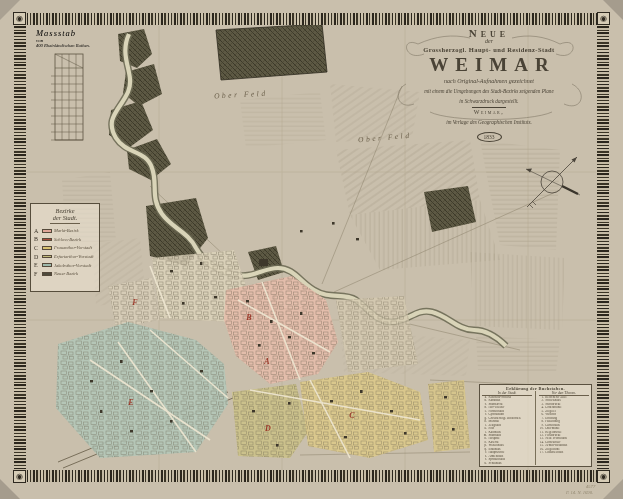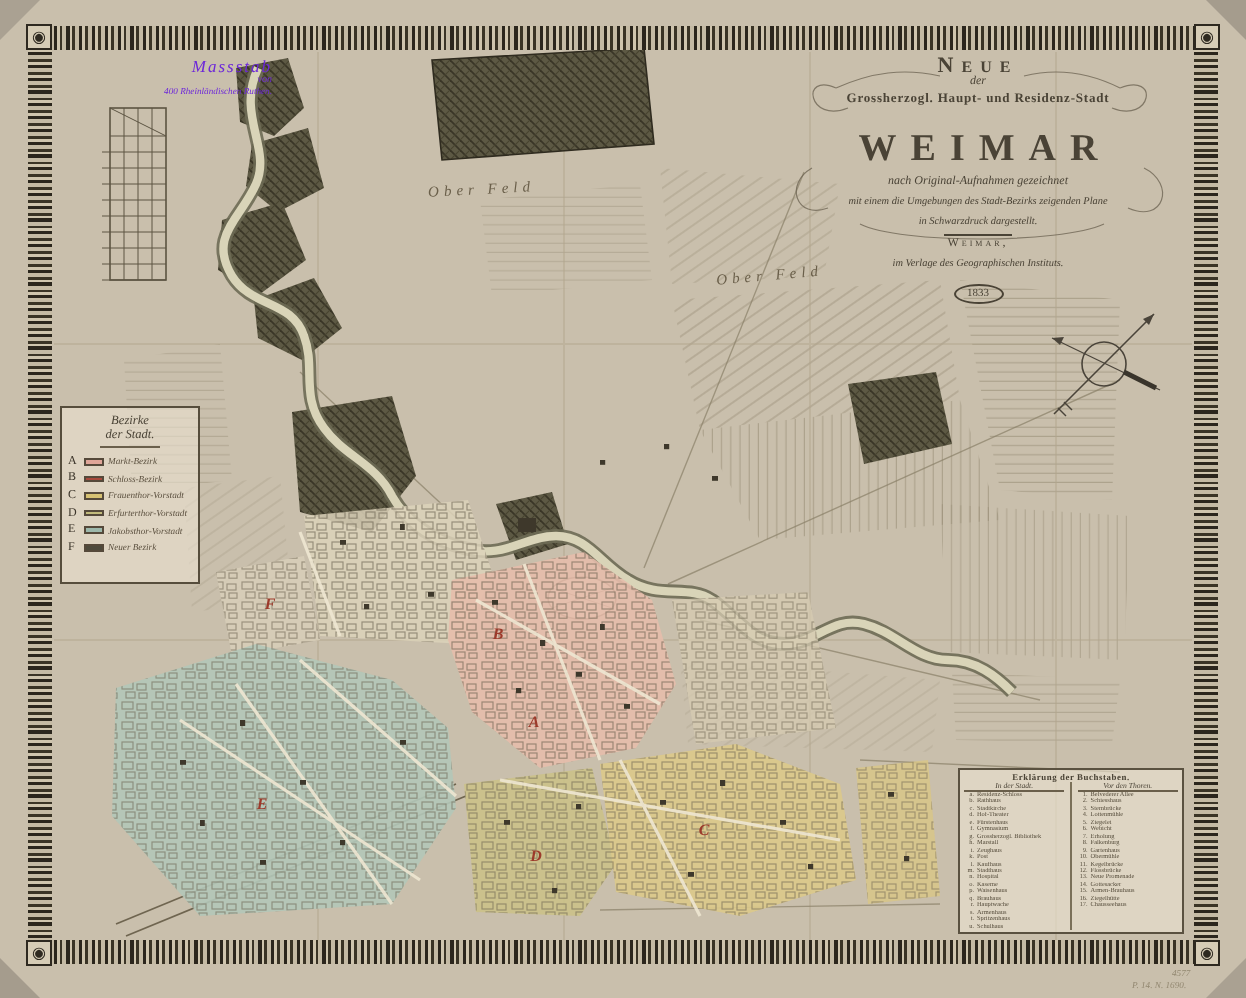--- a/index.html
+++ b/index.html
@@ -11,29 +11,29 @@
   .band{position:absolute;background:repeating-linear-gradient(90deg,#2b261d 0 1.6px,#cfc5ae 1.6px 3px,#3a3426 3px 4.4px,#c4baa4 4.4px 6.4px);}
   .band.v{background:repeating-linear-gradient(0deg,#2b261d 0 1.6px,#cfc5ae 1.6px 3px,#3a3426 3px 4.4px,#c4baa4 4.4px 6.4px);}
   .corner-sq{position:absolute;width:13px;height:13px;background:#d6ccb6;border:1.2px solid #2e2920;
              display:flex;align-items:center;justify-content:center;font-size:8px;color:#2e2920;line-height:1;}
   .cut{position:absolute;width:0;height:0;}
   
   .cartouche{position:absolute;left:388px;top:27px;width:202px;text-align:center;color:#4a4336;}
   .c-plan{font-size:11px;letter-spacing:4px;font-variant:small-caps;font-weight:bold;}
   .c-der{font-size:6px;font-style:italic;margin-top:-1px;}
   .c-sub{font-size:6.5px;font-weight:bold;letter-spacing:.4px;margin-top:2px;}
-  .c-weimar{font-size:19px;font-weight:bold;letter-spacing:7px;margin-top:11px;text-indent:7px;}
+  .c-weimar{font-size:19px;font-weight:bold;letter-spacing:7px;margin-top:1px;text-indent:7px;}
   .c-it{font-size:6px;font-style:italic;margin-top:2px;}
   .c-it2{font-size:5.2px;font-style:italic;margin-top:4px;}
   .c-rule{width:34px;height:1px;background:#4a4336;margin:3px auto 1px auto;}
   .c-city{font-size:6px;font-variant:small-caps;letter-spacing:1.5px;}
   .c-year{display:inline-block;font-size:5.5px;border:0.8px solid #4a4336;border-radius:50%;
           padding:1px 6px;margin-top:3px;}
   
-  .scale{position:absolute;left:36px;top:28px;width:100px;text-align:right;color:#6d28d9;}
+  .scale{position:absolute;left:36px;top:28px;width:100px;text-align:left;color:#000000;}
   .s-title{font-size:8.5px;font-style:italic;letter-spacing:1px;}
   .s-von{font-size:5px;font-style:italic;}
   .s-unit{font-size:4.6px;font-style:italic;}
   
   .legend{position:absolute;left:30px;top:203px;width:70px;height:89px;
           border:0.9px solid #564d3c;background:rgba(238,230,213,.55);padding:3px 3px 2px 3px;}
   .lg-h{font-size:6.3px;font-style:italic;text-align:center;line-height:1.15;color:#4a4336;}
   .lg-sw-rule{width:30px;height:1px;background:#6a5f4b;margin:2px auto;}
   .lg-row{display:flex;align-items:center;gap:2px;height:8.6px;}
   .lg-k{font-size:6px;width:6px;color:#3c352a;}

